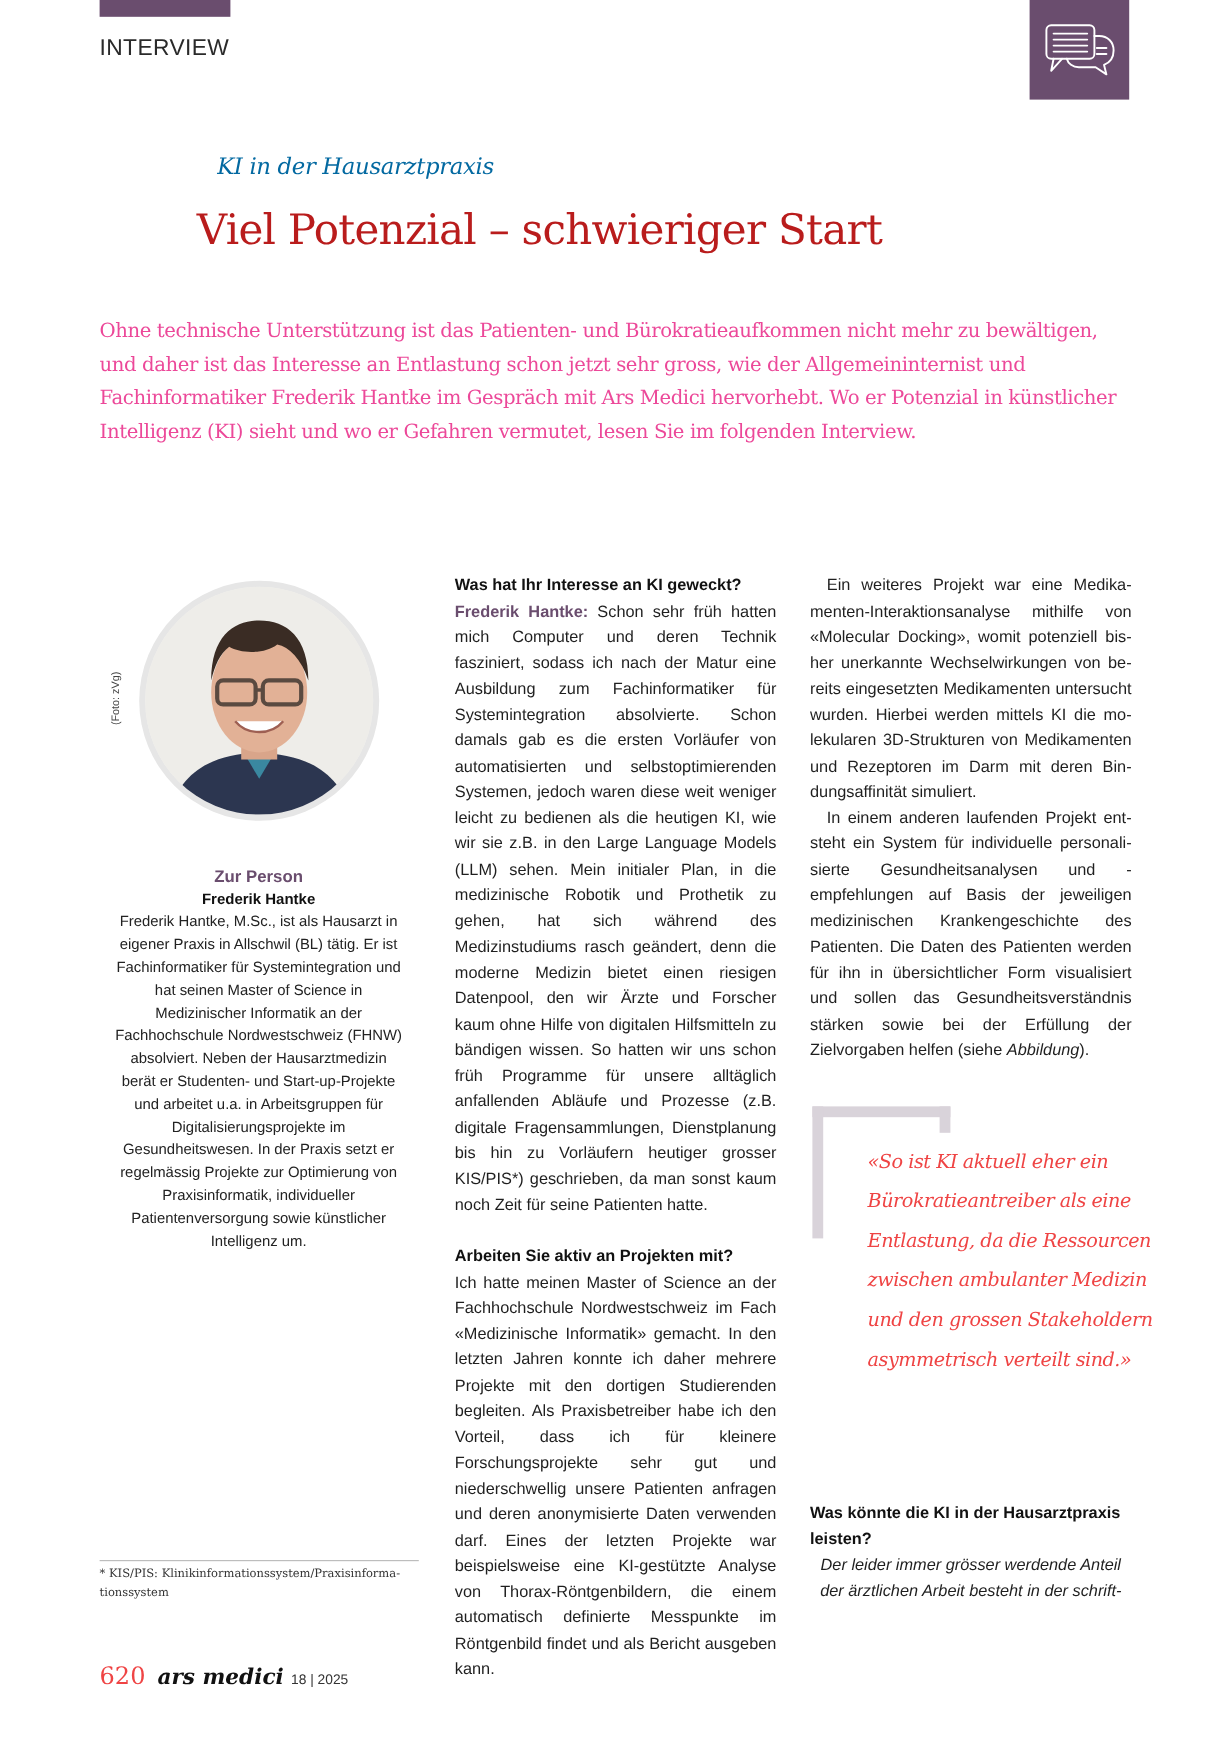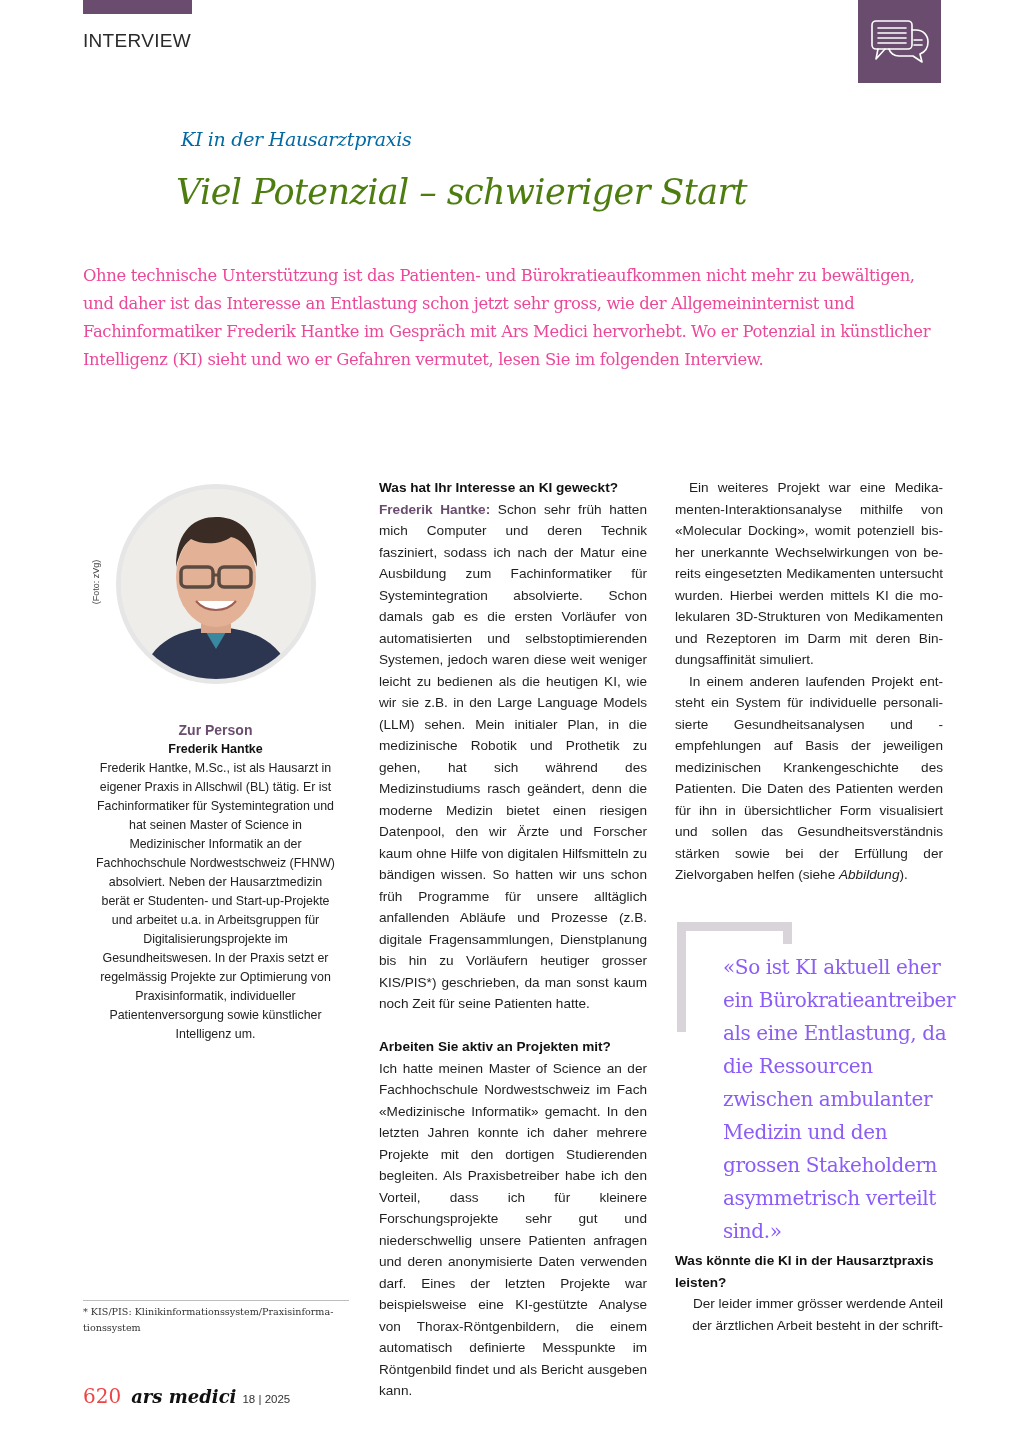--- a/index.html
+++ b/index.html
@@ -5,21 +5,21 @@
   * { box-sizing: border-box; margin: 0; padding: 0; }
   html, body { width: 1024px; height: 1448px; background: #ffffff; }
   body { position: relative; overflow: hidden; color: #1f1f1f; }
 
   .top-bar { position: absolute; left: 83px; top: 0; width: 109px; height: 14px; background: #6a4d6e; }
   .section-label { position: absolute; left: 83px; top: 30px; font-family: "Liberation Sans", sans-serif; font-size: 19px; letter-spacing: 0.3px; color: #2a2a2a; }
 
   .icon-box { position: absolute; left: 858px; top: 0; width: 83px; height: 83px; background: #6a4d6e; display: flex; align-items: center; justify-content: center; }
 
   .kicker { position: absolute; left: 181px; top: 128px; font-family: "DejaVu Serif", serif; font-style: italic; font-size: 19px; color: #0369a1; letter-spacing: -0.3px; }
-  .headline { position: absolute; left: 176px; top: 172px; font-family: "DejaVu Serif", serif; font-size: 35px; color: #4d7c0f; letter-spacing: -0.6px; font-weight: normal; font-style: italic; }
+  .headline { position: absolute; left: 164px; top: 172px; font-family: "DejaVu Serif", serif; font-size: 35px; color: #b91c1c; letter-spacing: -0.6px; font-weight: normal; }
 
   .lead { position: absolute; left: 83px; top: 262px; width: 860px; font-family: "DejaVu Serif", serif; font-size: 16.4px; line-height: 28px; color: #ec4899; letter-spacing: -0.35px; }
 
   
   .photo-wrap { position: absolute; left: 116px; top: 484px; width: 200px; height: 200px; border-radius: 50%; background: #e6e6e6; padding: 5px; }
   .photo { width: 190px; height: 190px; border-radius: 50%; overflow: hidden; background: #f2f1ee; position: relative; }
   .photo-credit { position: absolute; left: 96px; top: 582px; transform: translate(-50%, -50%) rotate(-90deg); font-family: "Liberation Sans", sans-serif; font-size: 9px; color: #444; white-space: nowrap; }
 
   .bio { position: absolute; left: 93px; top: 692px; width: 245px; text-align: center; font-family: "Liberation Sans", sans-serif; margin-top: 28px; }
   .bio-heading { font-size: 14px; font-weight: bold; color: #6a4d6e; line-height: 20px; }
@@ -34,21 +34,21 @@
   .col-2 { left: 379px; top: 477px; }
   .col-3 { left: 675px; top: 477px; }
   .q { font-weight: bold; color: #111; text-align: left; }
   .speaker { font-weight: bold; color: #6a4d6e; }
   .p-gap { margin-top: 21.5px; }
   .indent { text-indent: 14px; }
 
   .pullquote-bracket { position: absolute; left: 677px; top: 922px; width: 115px; height: 110px; border-left: 9px solid #d9d3da; border-top: 9px solid #d9d3da; }
   .pullquote-bracket::after { content: ""; position: absolute; right: 0; top: -9px; width: 0; }
   .pullquote-bracket-right { position: absolute; left: 783px; top: 922px; width: 9px; height: 22px; background: #d9d3da; }
-  .pullquote { position: absolute; left: 723px; top: 951px; width: 240px; font-family: "DejaVu Serif", serif; font-size: 20px; line-height: 33px; color: #8b5cf6; letter-spacing: -0.4px; }
+  .pullquote { position: absolute; left: 723px; top: 951px; width: 240px; font-family: "DejaVu Serif", serif; font-size: 16px; line-height: 33px; color: #ef4444; letter-spacing: -0.4px; font-style: italic; }
 
   .col-3b { left: 675px; top: 1250px; }
 
   .folio { position: absolute; left: 83px; top: 1384px; font-family: "DejaVu Serif", serif; display: flex; align-items: baseline; gap: 10px; }
   .folio-page { font-weight: normal; font-size: 20px; color: #ef4444; }
   .folio-mag { font-weight: bold; font-size: 18px; color: #111; font-style: italic; }
   .folio-issue { font-family: "Liberation Sans", sans-serif; font-size: 11.5px; color: #333; margin-left: -4px; }
 </style>
 </head>
 <body>
@@ -112,20 +112,20 @@
   <p class="indent">Ein weiteres Projekt war eine Medika­menten-Interaktionsanalyse mithilfe von «Molecular Docking», womit potenziell bis­her unerkannte Wechselwirkungen von be­reits eingesetzten Medikamenten untersucht wurden. Hierbei werden mittels KI die mo­lekularen 3D-Strukturen von Medikamenten und Rezeptoren im Darm mit deren Bin­dungsaffinität simuliert.</p>
   <p class="indent"><span>In einem anderen laufenden Projekt ent­steht ein System für individuelle personali­sierte Gesundheitsanalysen und -empfehlun­gen auf Basis der jeweiligen medizinischen Krankengeschichte des Patienten. Die Da­ten des Patienten werden für ihn in über­sichtlicher Form visualisiert und sollen das Gesundheitsverständnis stärken sowie bei der Erfüllung der Zielvorgaben helfen (siehe </span><em>Abbildung</em><span>).</span></p>
 </div>
 
 <div class="pullquote-bracket"></div>
 <div class="pullquote-bracket-right"></div>
 <blockquote class="pullquote">«So ist KI aktuell eher ein Bürokratieantreiber als eine Entlastung, da die Ressourcen zwischen ambulanter Medizin und den grossen Stake­holdern asymmetrisch verteilt sind.»</blockquote>
 
 <div class="col col-3b">
   <div class="q">Was könnte die KI in der Hausarzt­praxis leisten?</div>
-  <p style="text-align:right;">Der leider immer grösser werdende Anteil der ärztlichen Arbeit besteht in der schrift-</p>
+  <p style="text-align:center;font-style:italic;">Der leider immer grösser werdende Anteil der ärztlichen Arbeit besteht in der schrift-</p>
 </div>
 
 <div class="folio">
   <span class="folio-page">620</span>
   <span class="folio-mag">ars medici</span>
   <span class="folio-issue">18 | 2025</span>
 </div>
 
 </body></html>

